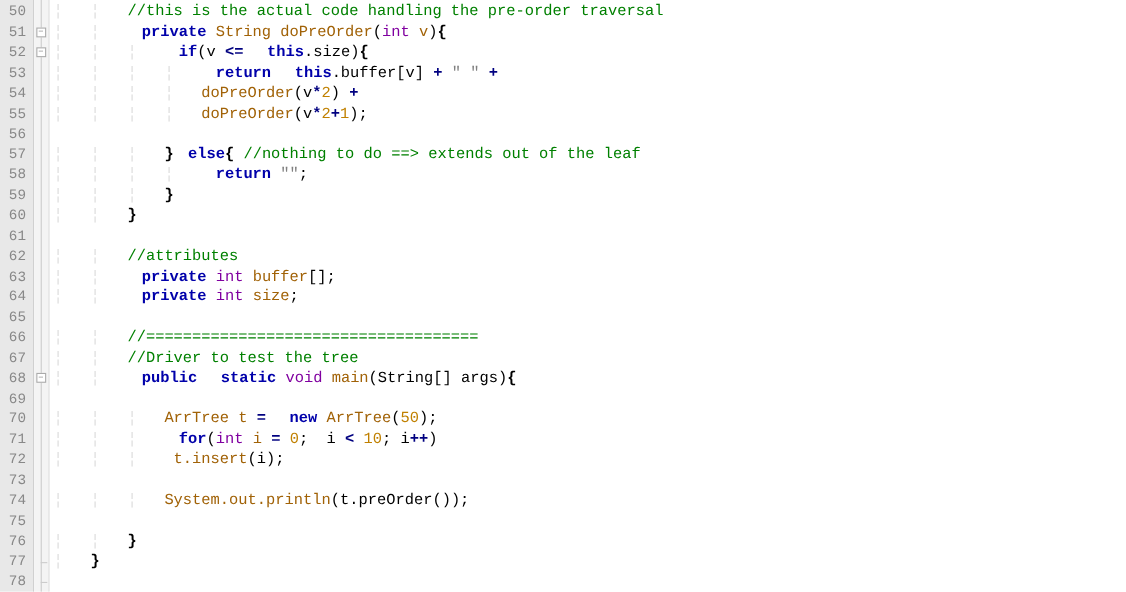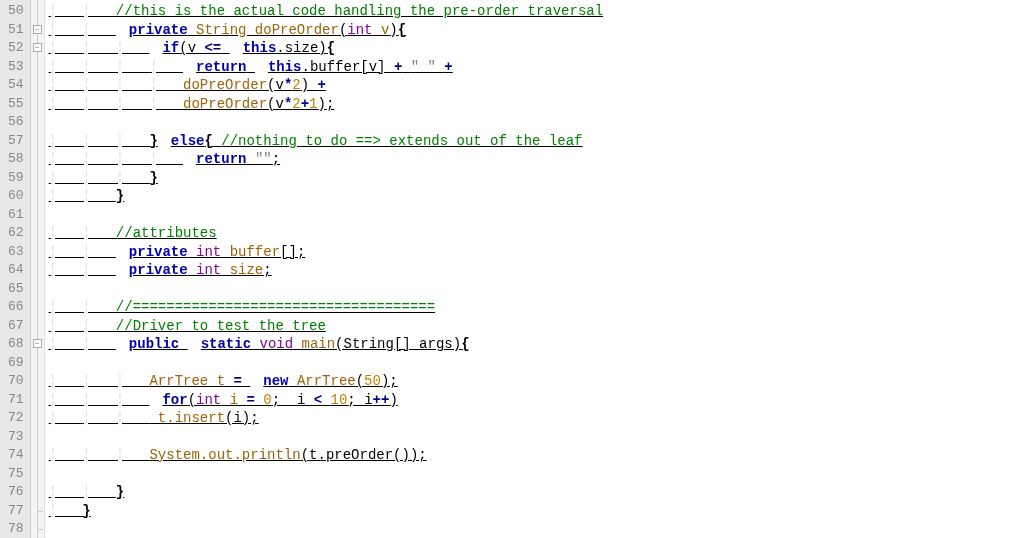--- a/index.html
+++ b/index.html
@@ -56,21 +56,21 @@
     height: 1px;
     background: #ccc;
   }
   .code {
     flex: 1;
     padding: 2px 0 2px 4px;
     line-height: 18.5px;
     white-space: pre;
     font-size: 14px;
   }
-  .code-line { height: 18.5px; text-decoration: underline; }
+  .code-line { height: 18.5px; }
   .indent-guide { color: #e0e0e0; }
   .kw { color: #0000aa; font-weight: bold; padding-left: 13px; }
   .type { color: #8000a0; margin-top: 25px; }
   .num { color: #c08000; }
   .str { color: #808080; }
   .comment { color: #008000; }
   .ident { color: #a16207; }
   .op { color: #000080; font-weight: bold; }
   .punc { color: #000000; }
   .brace { color: #000000; font-weight: bold; }

